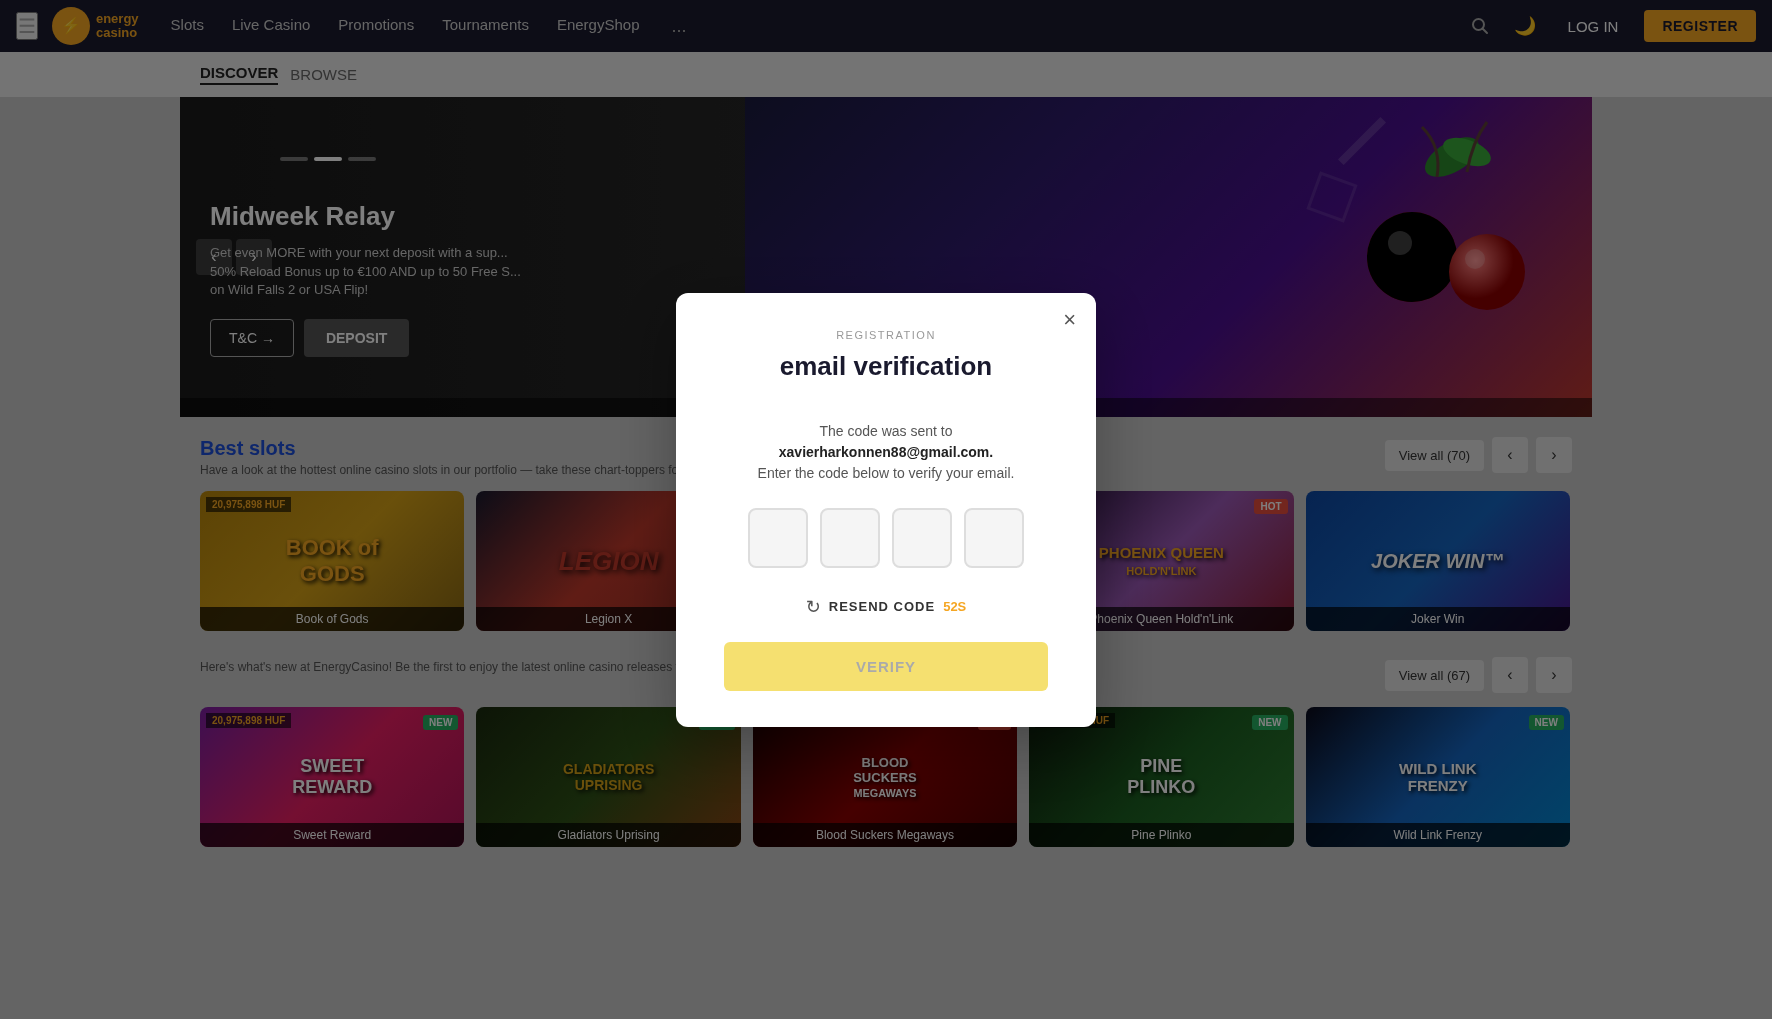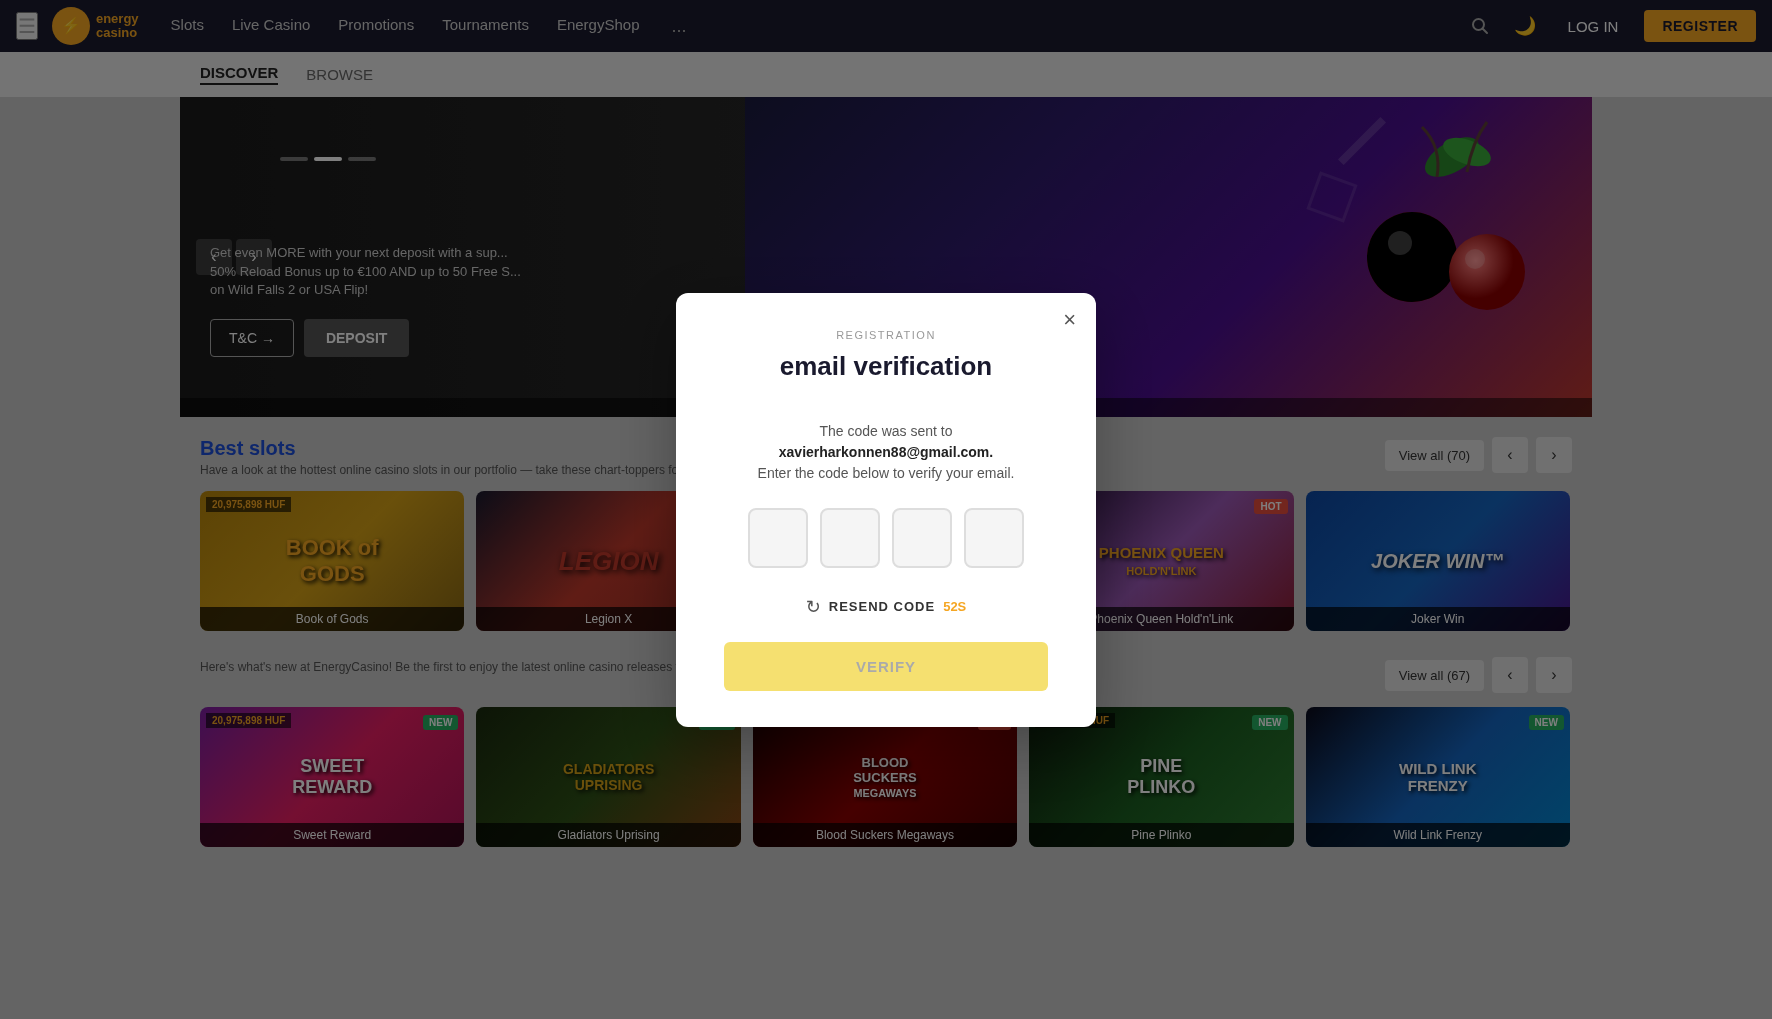--- a/index.html
+++ b/index.html
@@ -105,21 +105,21 @@
     
     .main-content {
       position: relative;
     }
 
     
     .discover-bar {
       background: #e8e8e8;
       padding: 12px 200px;
       display: flex;
-      gap: 28px;
+      gap: 12px;
       align-items: center;
     }
     .discover-tab {
       font-size: 15px;
       font-weight: bold;
       color: #333;
       cursor: pointer;
       border-bottom: 2px solid transparent;
       padding-bottom: 2px;
     }
@@ -565,20 +565,21 @@
     <button class="hero-nav-btn hero-nav-prev">‹</button>
     <button class="hero-nav-btn hero-nav-next">›</button>
 
     <div class="hero-dots">
       <div class="hero-dot"></div>
       <div class="hero-dot active"></div>
       <div class="hero-dot"></div>
     </div>
 
     <div class="hero-content">
+      <div class="hero-title">Midweek Relay</div>
       <div class="hero-desc">Get even MORE with your next deposit with a sup... 50% Reload Bonus up to €100 AND up to 50 Free S... on Wild Falls 2 or USA Flip!</div>
       <div class="hero-buttons">
         <button class="hero-btn-tc">T&amp;C →</button>
         <button class="hero-btn-deposit">DEPOSIT</button>
       </div>
     </div>
 
     <div class="hero-disclaimer">18+ (OR MIN. LEGAL AGE, DI... Y. GAMBLINGTHERAPY.ORG</div>
   </div>
 

